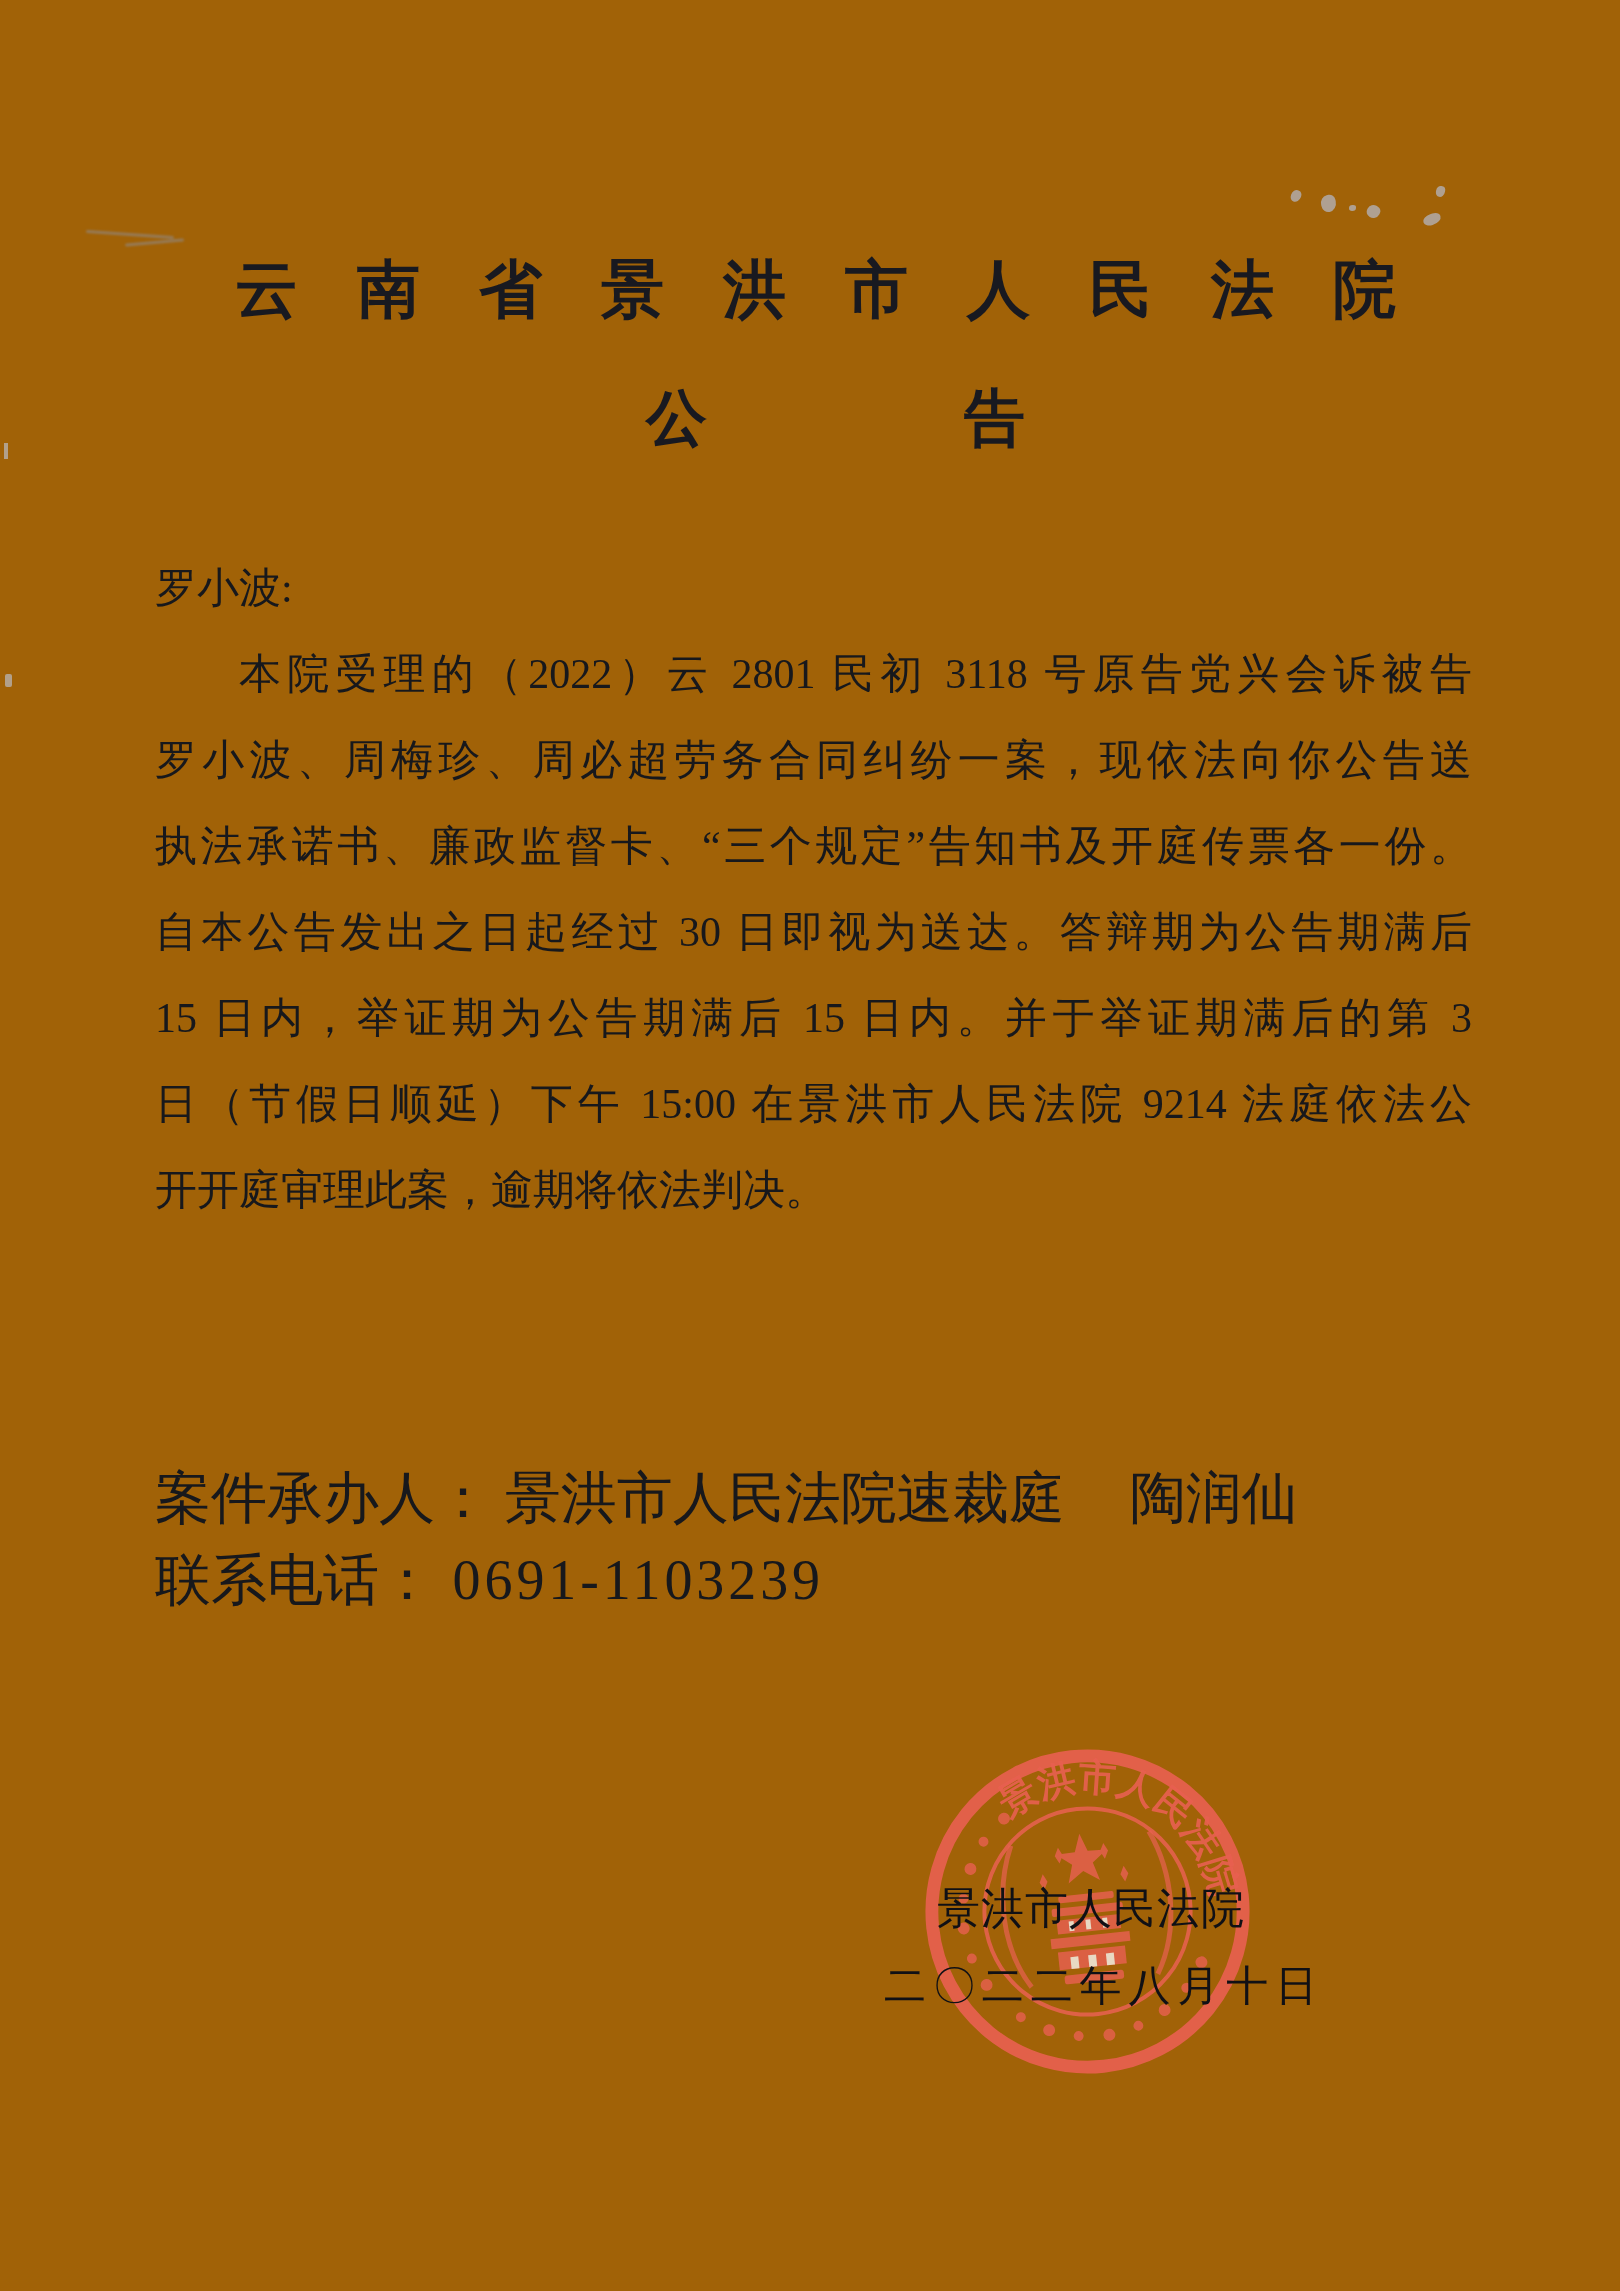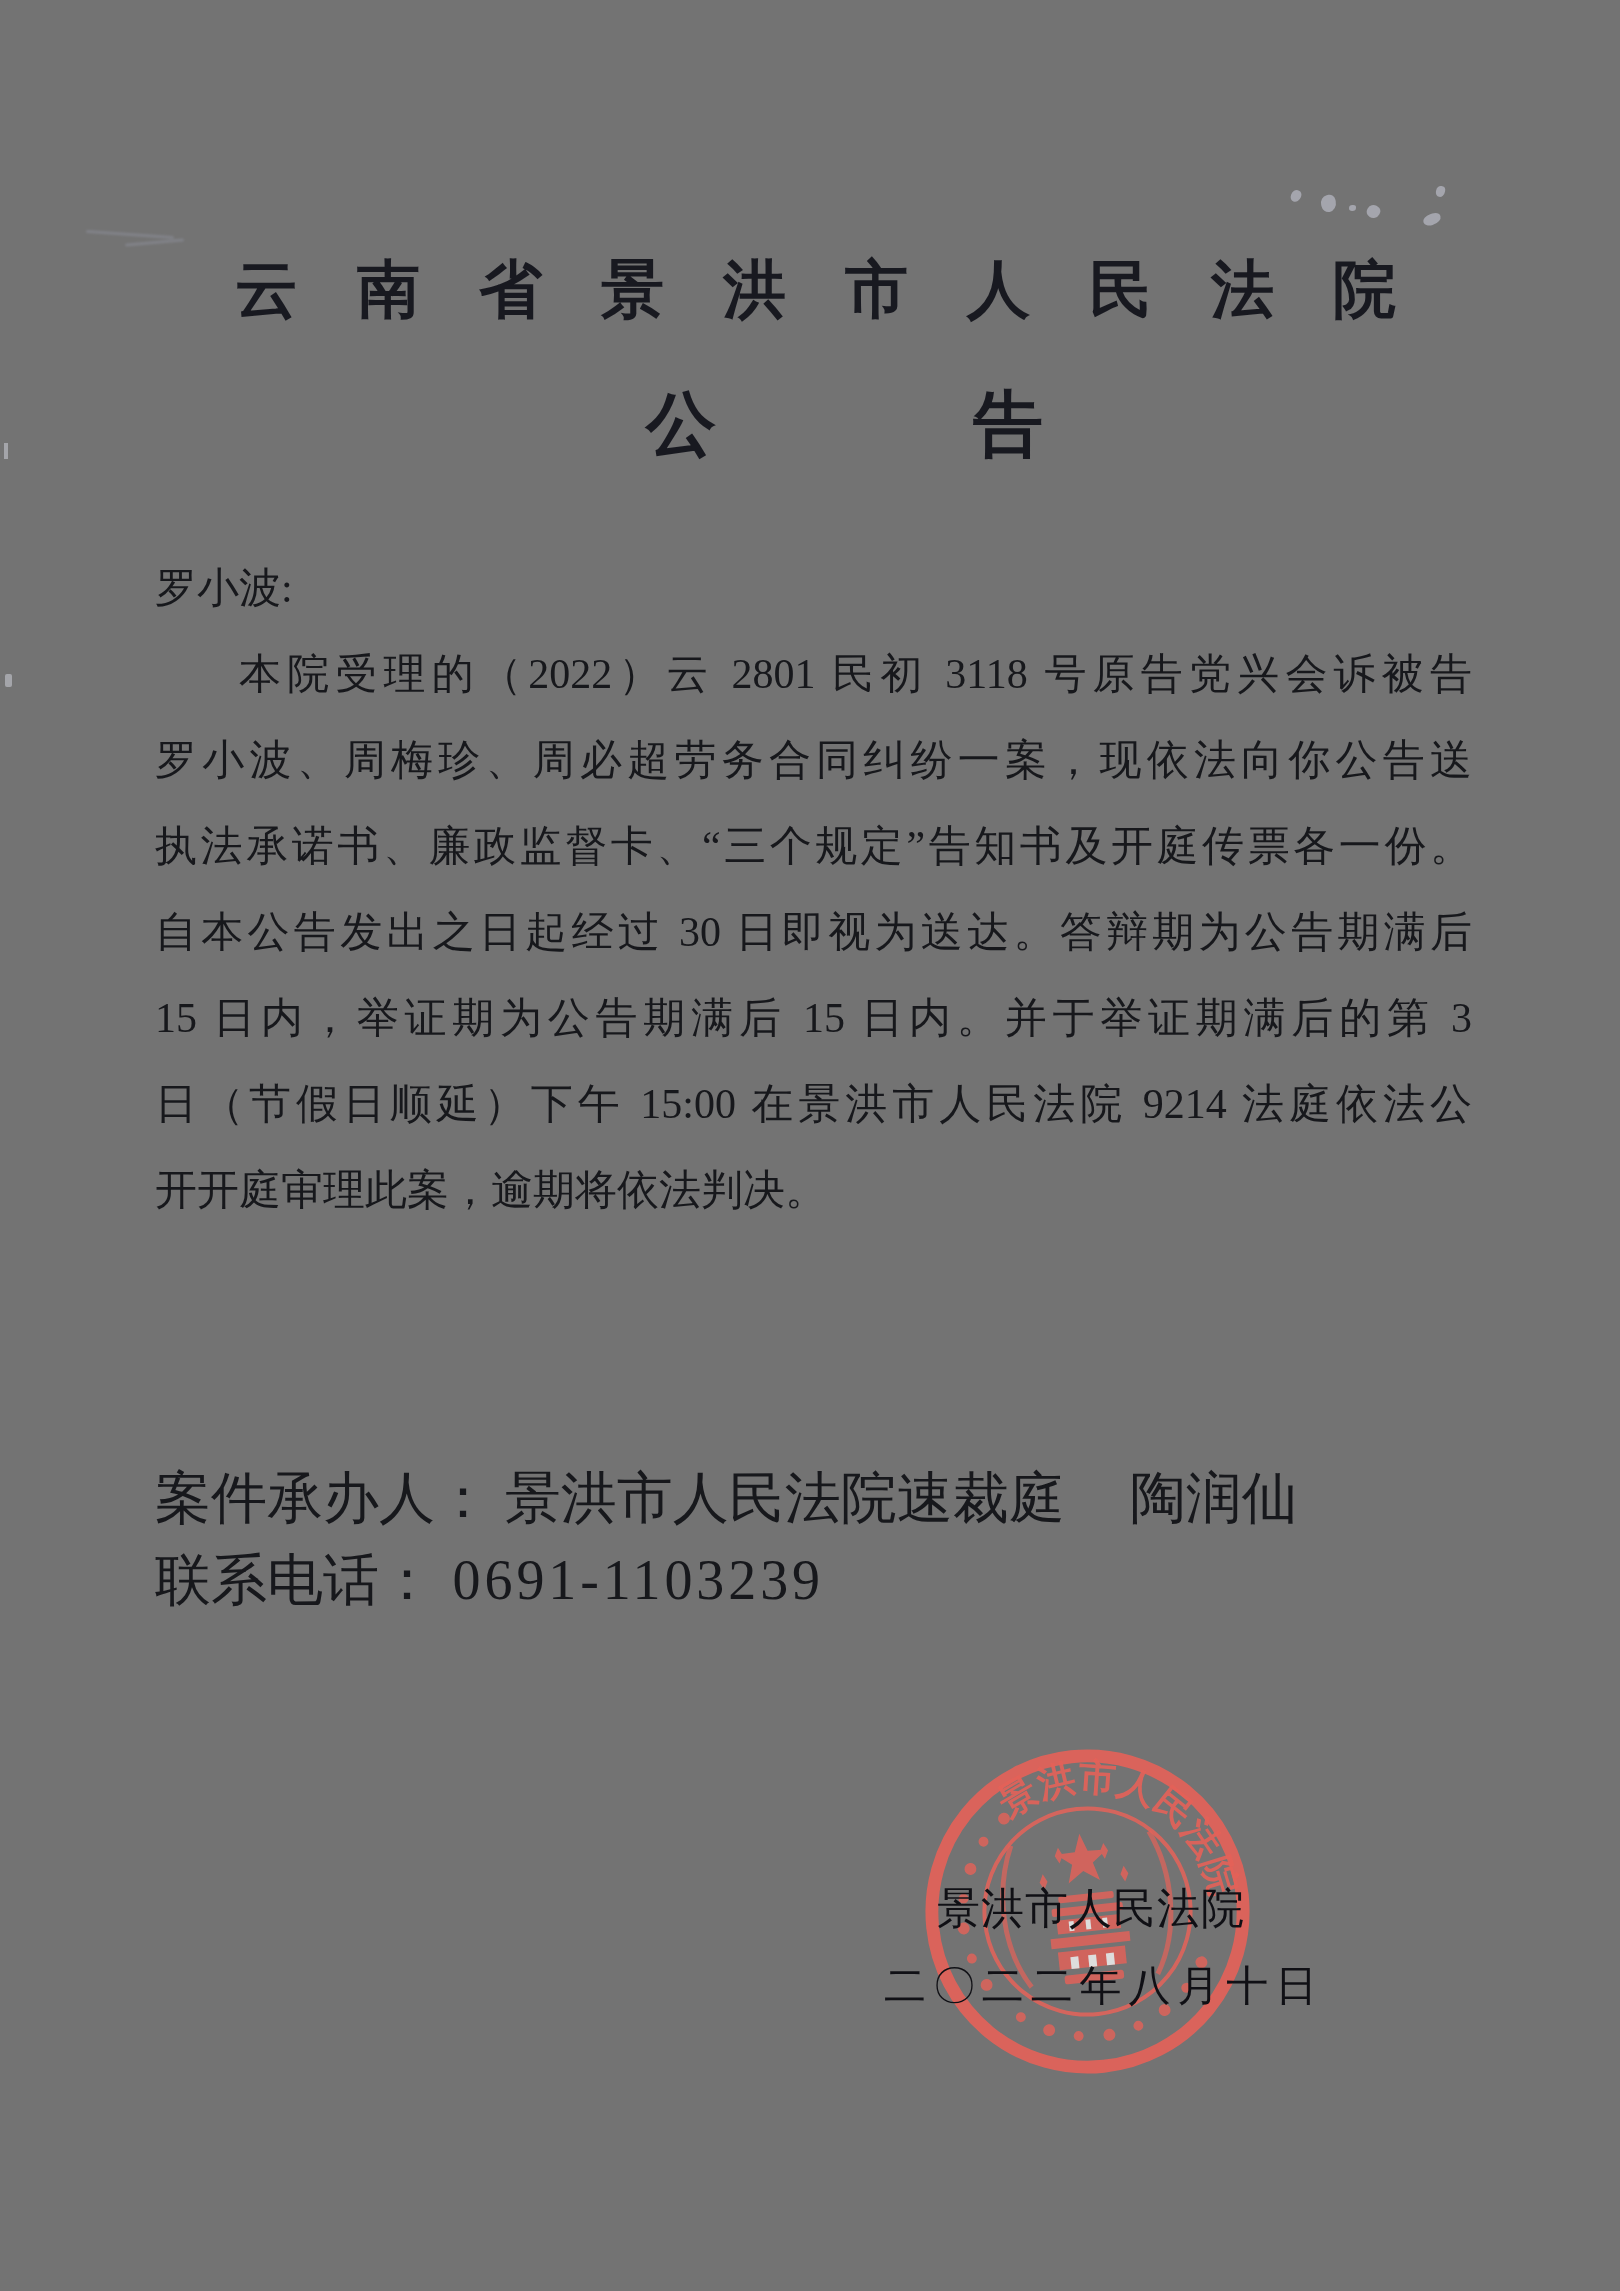--- a/index.html
+++ b/index.html
@@ -1,33 +1,33 @@
 <!DOCTYPE html>
 <html><head>
 <meta charset="utf-8">
 <style>
   html,body { margin:0; padding:0; background:#9a9a9a; }
   .page {
     position:relative;
     width:1620px; height:2292px;
     margin:0 auto;
-    background:#737373;
+    background:#a16207;
     overflow:hidden;
     font-family:"Liberation Serif","DejaVu Serif",serif;
     color:#17181c;
   }
   
   .court-title {
     position:absolute; top:247px; left:235px;
     font-size:63px; font-weight:600; letter-spacing:59px;
     white-space:nowrap; color:#181920;
   }
   .doc-title {
     position:absolute; top:378px; left:646px;
-    font-size:70px; font-weight:600; letter-spacing:257px;
+    font-size:61px; font-weight:600; letter-spacing:257px;
     white-space:nowrap; color:#181920;
   }
   
   .body-block {
     position:absolute; top:545px; left:155px; width:1317px;
     font-size:42px; line-height:86px; color:#17181c;
   }
   .addressee { height:86px; }
   .line { height:86px; text-align:justify; text-align-last:justify; white-space:nowrap; }
   .line.first { text-indent:84px; }

